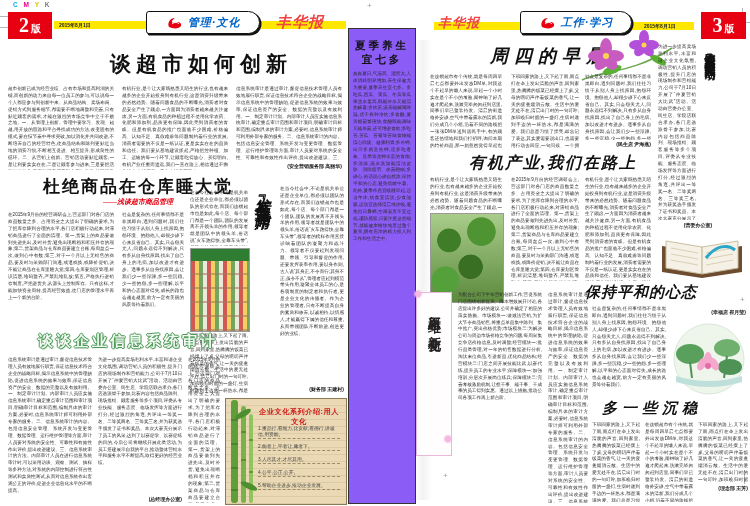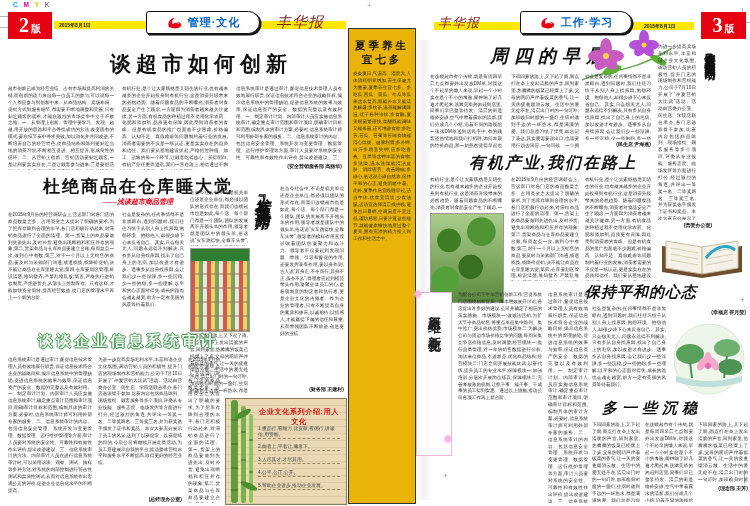--- a/index.html
+++ b/index.html
@@ -12,22 +12,22 @@
   .sig{position:absolute;font-size:5px;font-weight:700;color:#111;text-align:right;}
   .edbox{position:absolute;background:#e60012;color:#fff;display:flex;align-items:center;
          justify-content:center;font-weight:700;}
   .edbox .num{font-size:20px;font-family:"Liberation Serif","DejaVu Serif",serif;}
   .edbox .word{font-size:10px;margin-left:2px;margin-top:6px;}
   .ybar{position:absolute;background:#ffe800;height:8px;}
   .pdate{position:absolute;font-size:5px;color:#222;font-weight:700;}
   .badge{position:absolute;background:#fff;border:1.5px solid #111;
          border-radius:3px 12px 12px 3px;box-shadow:1.5px 1.5px 0 #111;
          display:flex;align-items:center;justify-content:center;gap:4px;}
-  .badge .sec{color:#0063c6;font-weight:700;font-size:11px;letter-spacing:1px;}
-  .mast{position:absolute;color:#7f1d1d;font-weight:400;font-style:italic;
+  .badge .sec{color:#0063c6;font-weight:700;font-size:11px;letter-spacing:1px;font-style:italic;}
+  .mast{position:absolute;color:#ef4444;font-weight:700;font-style:italic;
         font-family:"Liberation Serif","DejaVu Serif",serif;letter-spacing:1px;}
   .headline{position:absolute;text-align:center;color:#111;font-weight:700;}
   .outline-green{color:#f2f8f2;font-weight:700;
         text-shadow:-1px 0 #4a9a55,1px 0 #4a9a55,0 -1px #4a9a55,0 1px #4a9a55,1px 1px 1px #9cc49c;}
   .vert{writing-mode:vertical-rl;}
   .mark{position:absolute;background:#b5b5b5;}
   .plus{position:absolute;color:#9a9a9a;font-size:8px;line-height:1;}
   .photo-market{position:absolute;border:1px solid #999;
      background:
        repeating-linear-gradient(0deg, rgba(160,120,90,.55) 0 2px, rgba(0,0,0,0) 2px 14px),
@@ -35,21 +35,21 @@
          rgba(90,150,70,.85) 8px 12px, rgba(235,230,215,.9) 12px 16px);
   }
   .photo-market .band{position:absolute;left:0;top:0;width:100%;height:12px;background:#2f7d32;}
   .photo-trees{position:absolute;border:1px solid #999;
      background:
        radial-gradient(circle at 25% 30%, #3f7d27 0 14%, rgba(0,0,0,0) 15%),
        radial-gradient(circle at 70% 20%, #4f9433 0 16%, rgba(0,0,0,0) 17%),
        radial-gradient(circle at 55% 60%, #386f22 0 18%, rgba(0,0,0,0) 19%),
        radial-gradient(circle at 20% 75%, #54a03a 0 15%, rgba(0,0,0,0) 16%),
        linear-gradient(#a9cc8a,#5c8a3e);}
-  .healthbox{position:absolute;border:1px solid #333;background:#eab308;}
+  .healthbox{position:absolute;border:1px solid #333;background:#8b5cf6;}
   .health-title{position:absolute;width:100%;text-align:center;font-weight:700;font-size:10.5px;
        letter-spacing:3px;color:#111;}
   .bamboobox{position:absolute;border:1px solid #8a7a55;background:
        repeating-linear-gradient(0deg, rgba(120,100,60,.12) 0 1px, rgba(0,0,0,0) 1px 7px),#ead9b4;}
   .bamboobox .btitle{position:absolute;left:30px;top:8px;width:86px;color:#d01818;font-weight:700;
        font-size:7.2px;text-align:center;letter-spacing:0.5px;}
   .bamboobox .bitem{position:absolute;left:32px;width:82px;font-size:4.8px;color:#444;
        border-bottom:1px dashed #9a8a65;padding-bottom:1px;}
   .flowerbox{position:absolute;border:1px solid #eab6d9;background:#fffdfE;
        display:flex;flex-direction:column;align-items:center;padding-top:12px;gap:14px;}

